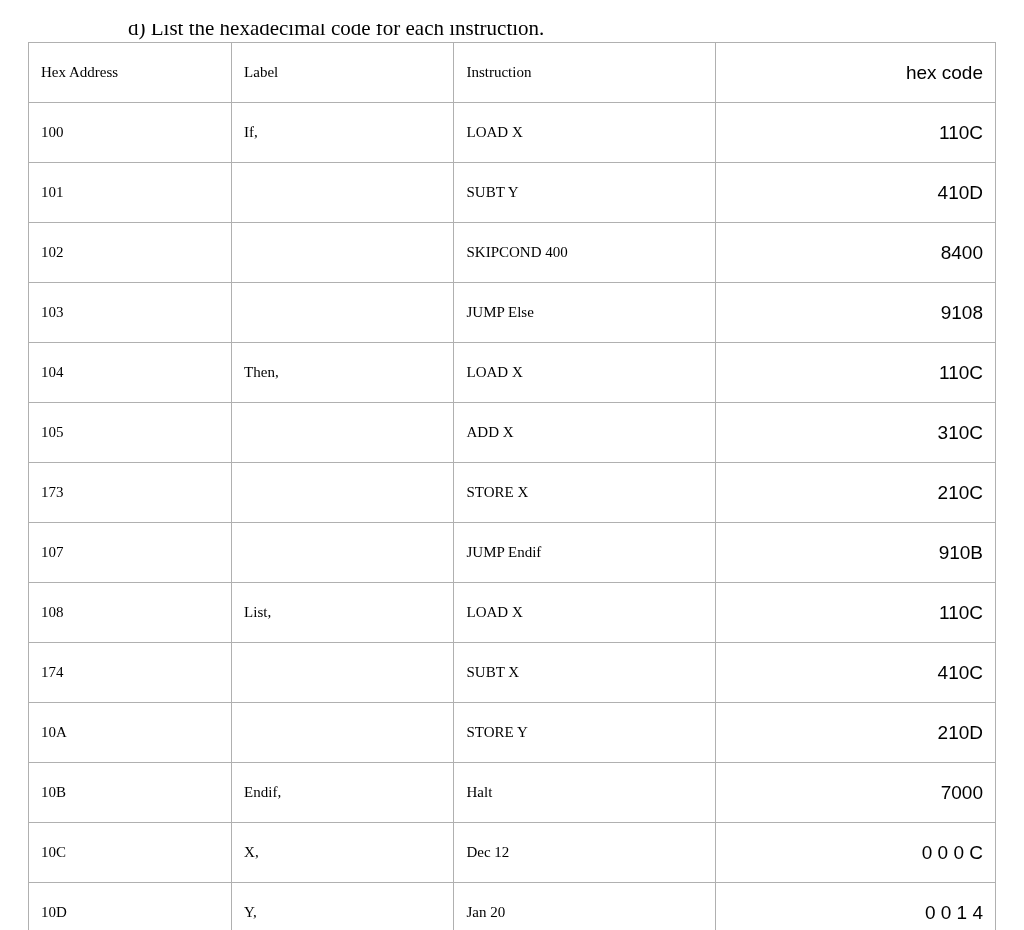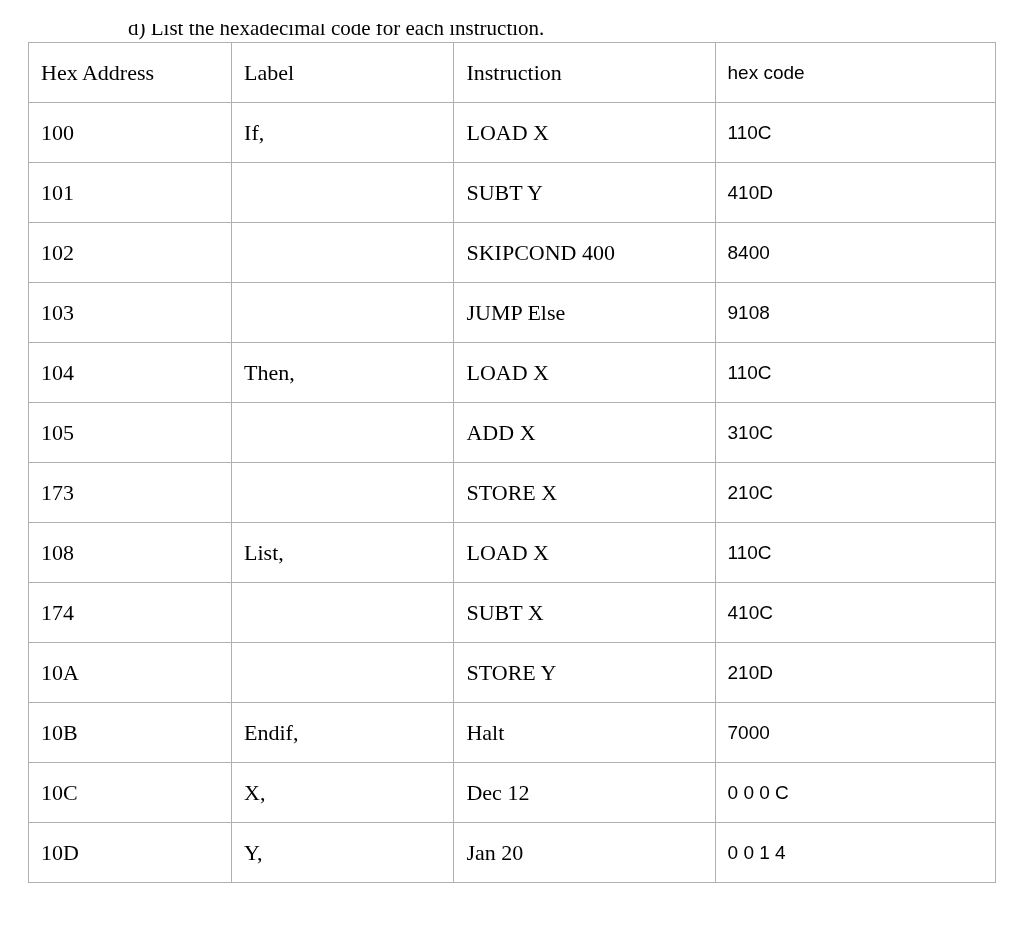--- a/index.html
+++ b/index.html
@@ -25,35 +25,36 @@
     }
     table {
       border-collapse: collapse;
       width: 100%;
       table-layout: fixed;
     }
     th, td {
       border: 1px solid #b0b0b0;
       padding: 16px 12px;
       text-align: left;
-      font-size: 22px;
+      font-size: 15px;
       color: #000;
       vertical-align: middle;
       height: 60px;
     }
     th {
       font-weight: normal;
     }
     col.c1 { width: 21%; }
     col.c2 { width: 23%; }
     col.c3 { width: 27%; }
     col.c4 { width: 29%; }
     .sans {
       font-family: Arial, Helvetica, sans-serif;
       font-size: 19px;
+      text-align: right;
     }
   </style>
 </head>
 <body>
 
 <div class="fragment">d)   List the hexadecimal code for each instruction.</div>
 
 <table>
   <colgroup>
     <col class="c1">
@@ -106,20 +107,26 @@
       <td>ADD X</td>
       <td class="sans">310C</td>
     </tr>
     <tr>
       <td>173</td>
       <td></td>
       <td>STORE X</td>
       <td class="sans">210C</td>
     </tr>
     <tr>
+      <td>107</td>
+      <td></td>
+      <td>JUMP Endif</td>
+      <td class="sans">910B</td>
+    </tr>
+    <tr>
       <td>108</td>
       <td>List,</td>
       <td>LOAD X</td>
       <td class="sans">110C</td>
     </tr>
     <tr>
       <td>174</td>
       <td></td>
       <td>SUBT X</td>
       <td class="sans">410C</td>

